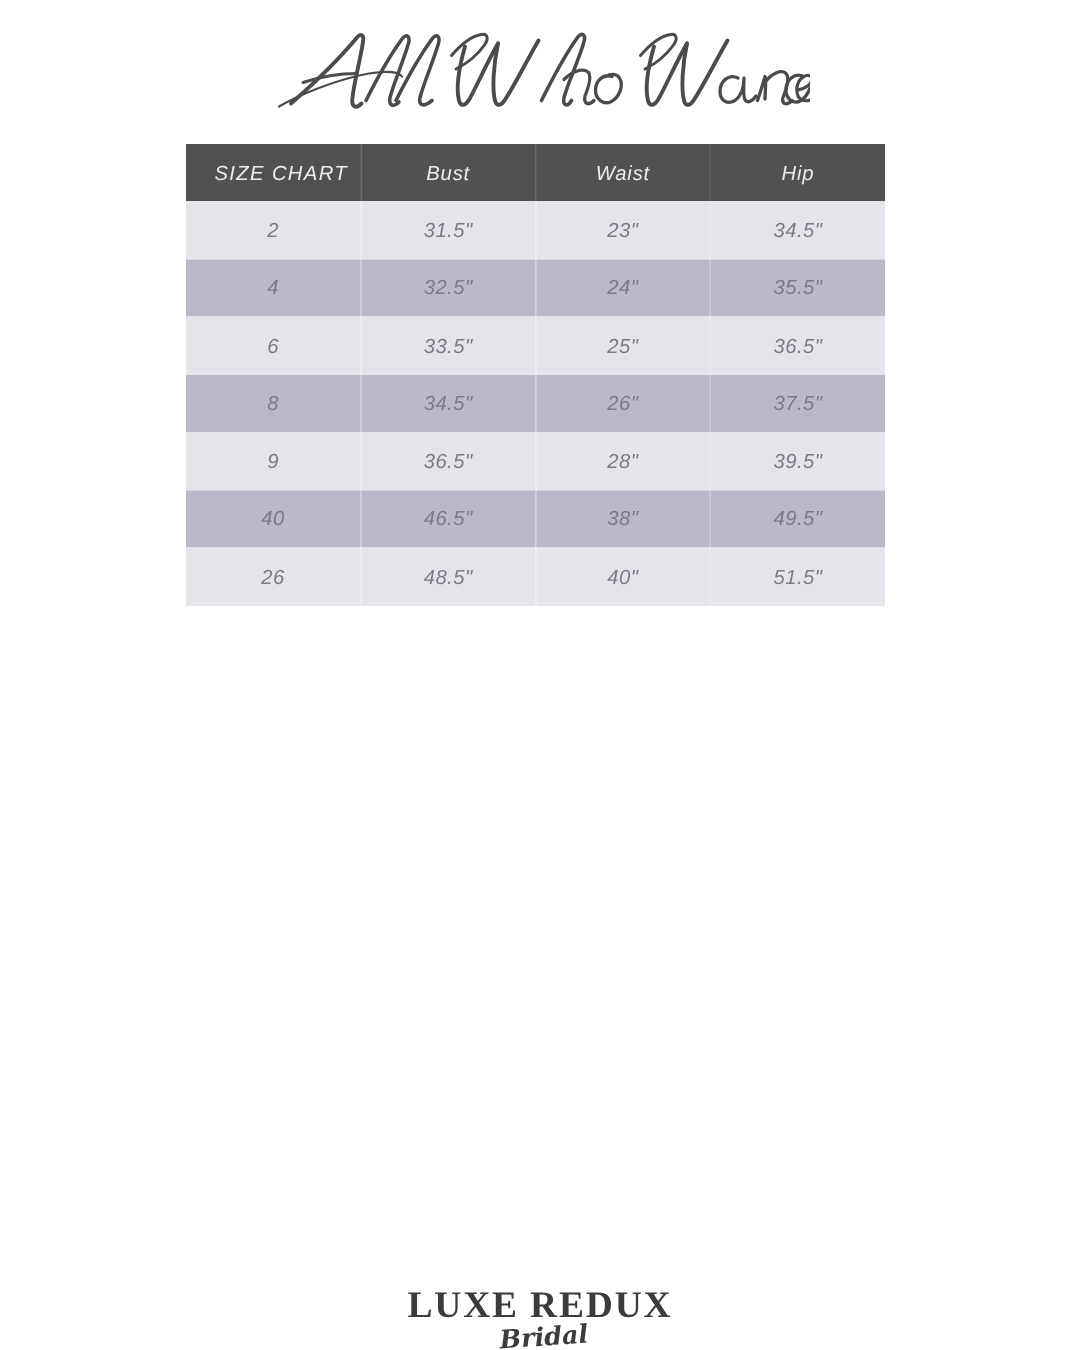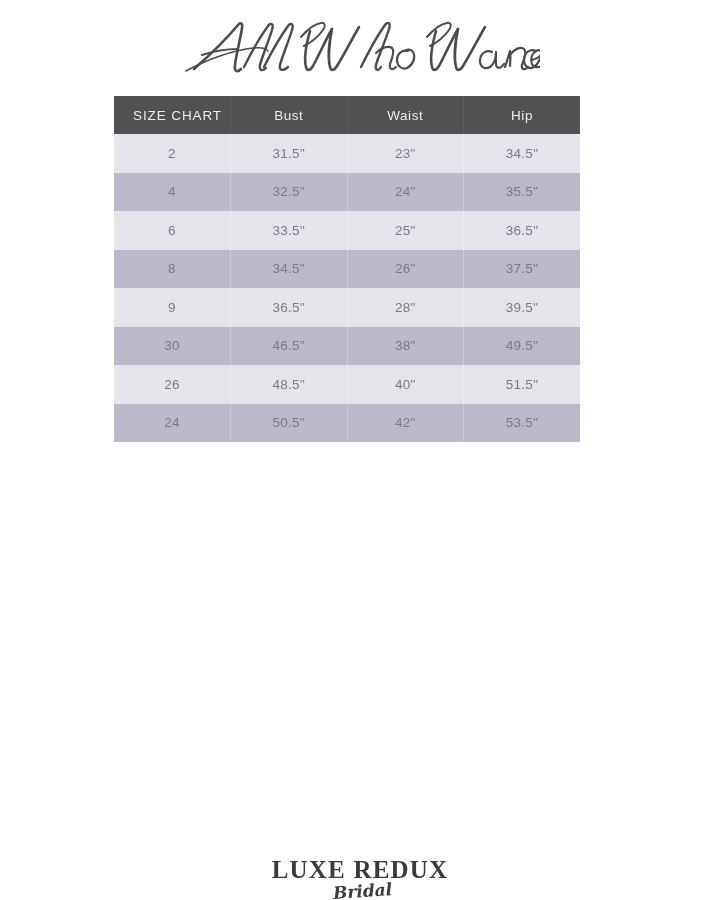--- a/index.html
+++ b/index.html
@@ -26,23 +26,24 @@
     align-items: center;
     justify-content: center;
   }
   .brand-title-svg {
     display: block;
   }
 
   
   .chart-wrap {
     position: absolute;
-    left: 114px;
+    left: 124px;
     top: 96px;
     width: 380px;
+    font-style: italic;
   }
   table.size-chart {
     border-collapse: collapse;
     table-layout: fixed;
     width: 466px;
   }
   table.size-chart col { width: 116.5px; }
 
   thead th {
     background: #515153;
@@ -175,36 +176,30 @@
           <td>26"</td>
           <td>37.5"</td>
         </tr>
         <tr class="row-light">
           <td>9</td>
           <td>36.5"</td>
           <td>28"</td>
           <td>39.5"</td>
         </tr>
         <tr class="row-dark">
-          <td>30</td>
+          <td>40</td>
           <td>46.5"</td>
           <td>38"</td>
           <td>49.5"</td>
         </tr>
         <tr class="row-light">
           <td>26</td>
           <td>48.5"</td>
           <td>40"</td>
           <td>51.5"</td>
-        </tr>
-        <tr class="row-dark">
-          <td>24</td>
-          <td>50.5"</td>
-          <td>42"</td>
-          <td>53.5"</td>
         </tr>
       </tbody>
   </table>
 </div>
 
 <div class="footer-logo">
   <svg class="footer-logo-svg" width="200" height="52" viewBox="0 0 200 52">
     <title>LUXE REDUX</title>
     <text x="100" y="24" text-anchor="middle" font-family="'Liberation Serif', serif" font-size="25" font-weight="700" letter-spacing="1.2" fill="#3b3b3b">LUXE REDUX</text>
     <text x="103" y="43" text-anchor="middle" font-family="'DejaVu Serif', serif" font-size="17" font-style="italic" font-weight="600" fill="#3b3b3b" transform="rotate(-4 103 43)">Bridal</text>

